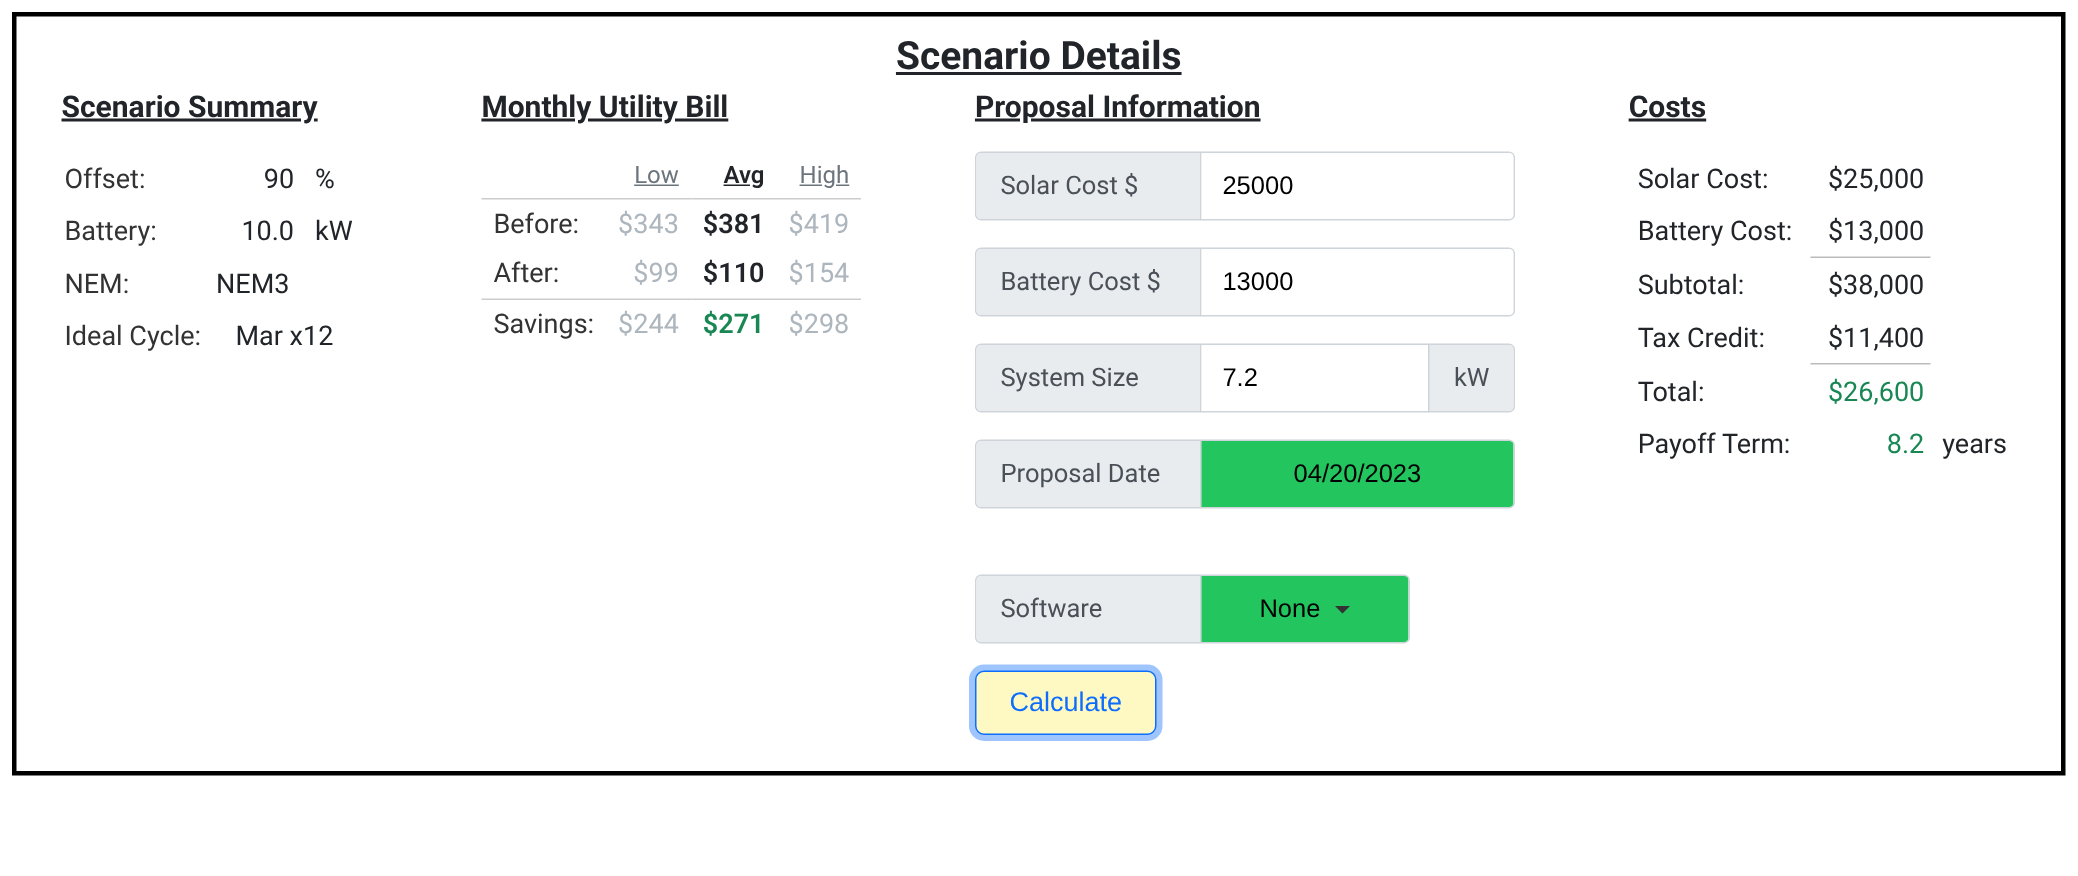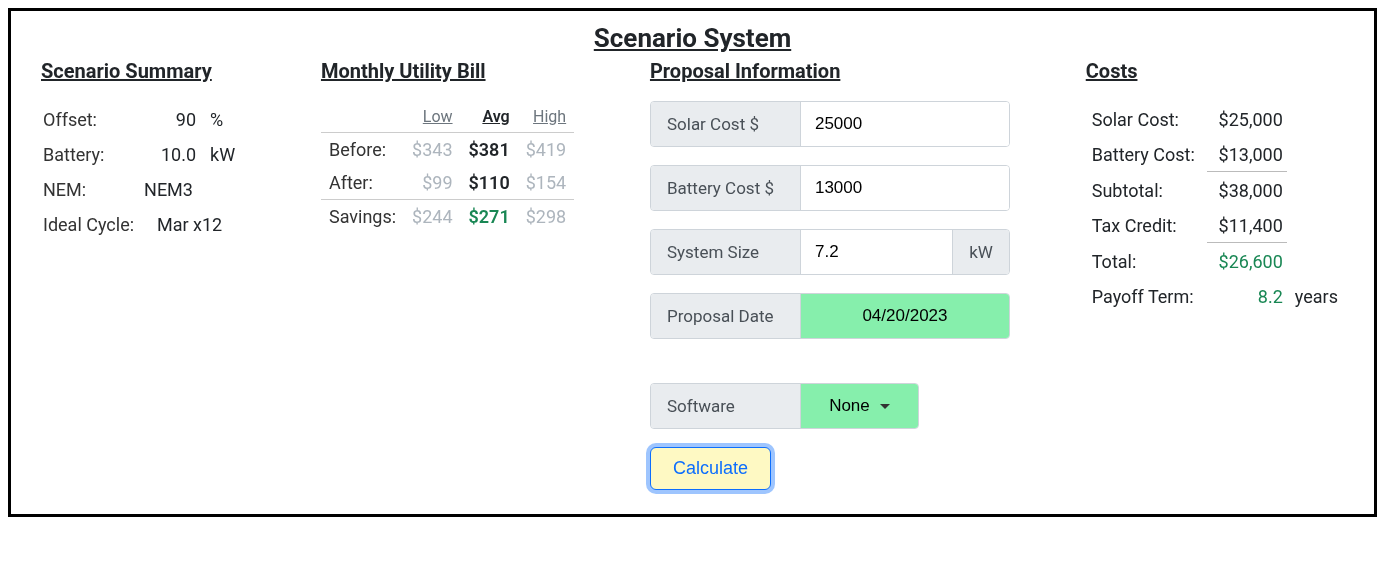--- a/index.html
+++ b/index.html
@@ -88,21 +88,21 @@
       width: 100%;
       background: #fff;
     }
     .input-group .date-val, .input-group .drop-btn {
       flex: 1;
       display: flex;
       align-items: center;
       justify-content: center;
       padding: 12px 14px;
       font-size: 17px;
-      background: #86efac;
+      background: #22c55e;
       cursor: pointer;
       border: none;
     }
     .input-group .drop-btn { gap: 6px; }
     .caret {
       width: 0; height: 0;
       border-left: 5px solid transparent;
       border-right: 5px solid transparent;
       border-top: 5px solid #333;
       display: inline-block;
@@ -125,21 +125,21 @@
     .costs-table .clabel { white-space: nowrap; padding-right: 10px; }
     .costs-table .cval { text-align: right; min-width: 80px; }
     .costs-table .cunit { padding-left: 6px; }
     .ul-cell { border-bottom: 1px solid #bbb; }
     .cgreen { color: #198754; }
   </style>
 </head>
 <body>
 
 <div class="frame">
-  <h1 class="title">Scenario System</h1>
+  <h1 class="title">Scenario Details</h1>
 
   <div class="cols">
 
     <div class="col">
       <h2>Scenario Summary</h2>
       <table class="summary-table">
         <tbody>
             <tr>
           <td class="lab">Offset:</td>
           <td class="val">90</td>
@@ -212,21 +212,21 @@
         <span class="addon">System Size</span>
         <input class="form-control" type="text" value="7.2" style="">
         <span class="addon right">kW</span>
       </div>
 
       <div class="input-group">
         <span class="addon">Proposal Date</span>
         <button type="button" class="date-val">04/20/2023</button>
       </div>
 
-      <div class="input-group" style="width:269px;margin-top:44px;">
+      <div class="input-group" style="width:290px;margin-top:44px;">
         <span class="addon">Software</span>
         <button type="button" class="drop-btn">
           <span>None</span>
           <span class="caret"></span>
         </button>
       </div>
 
       <button class="calc-btn">Calculate</button>
     </div>
 

